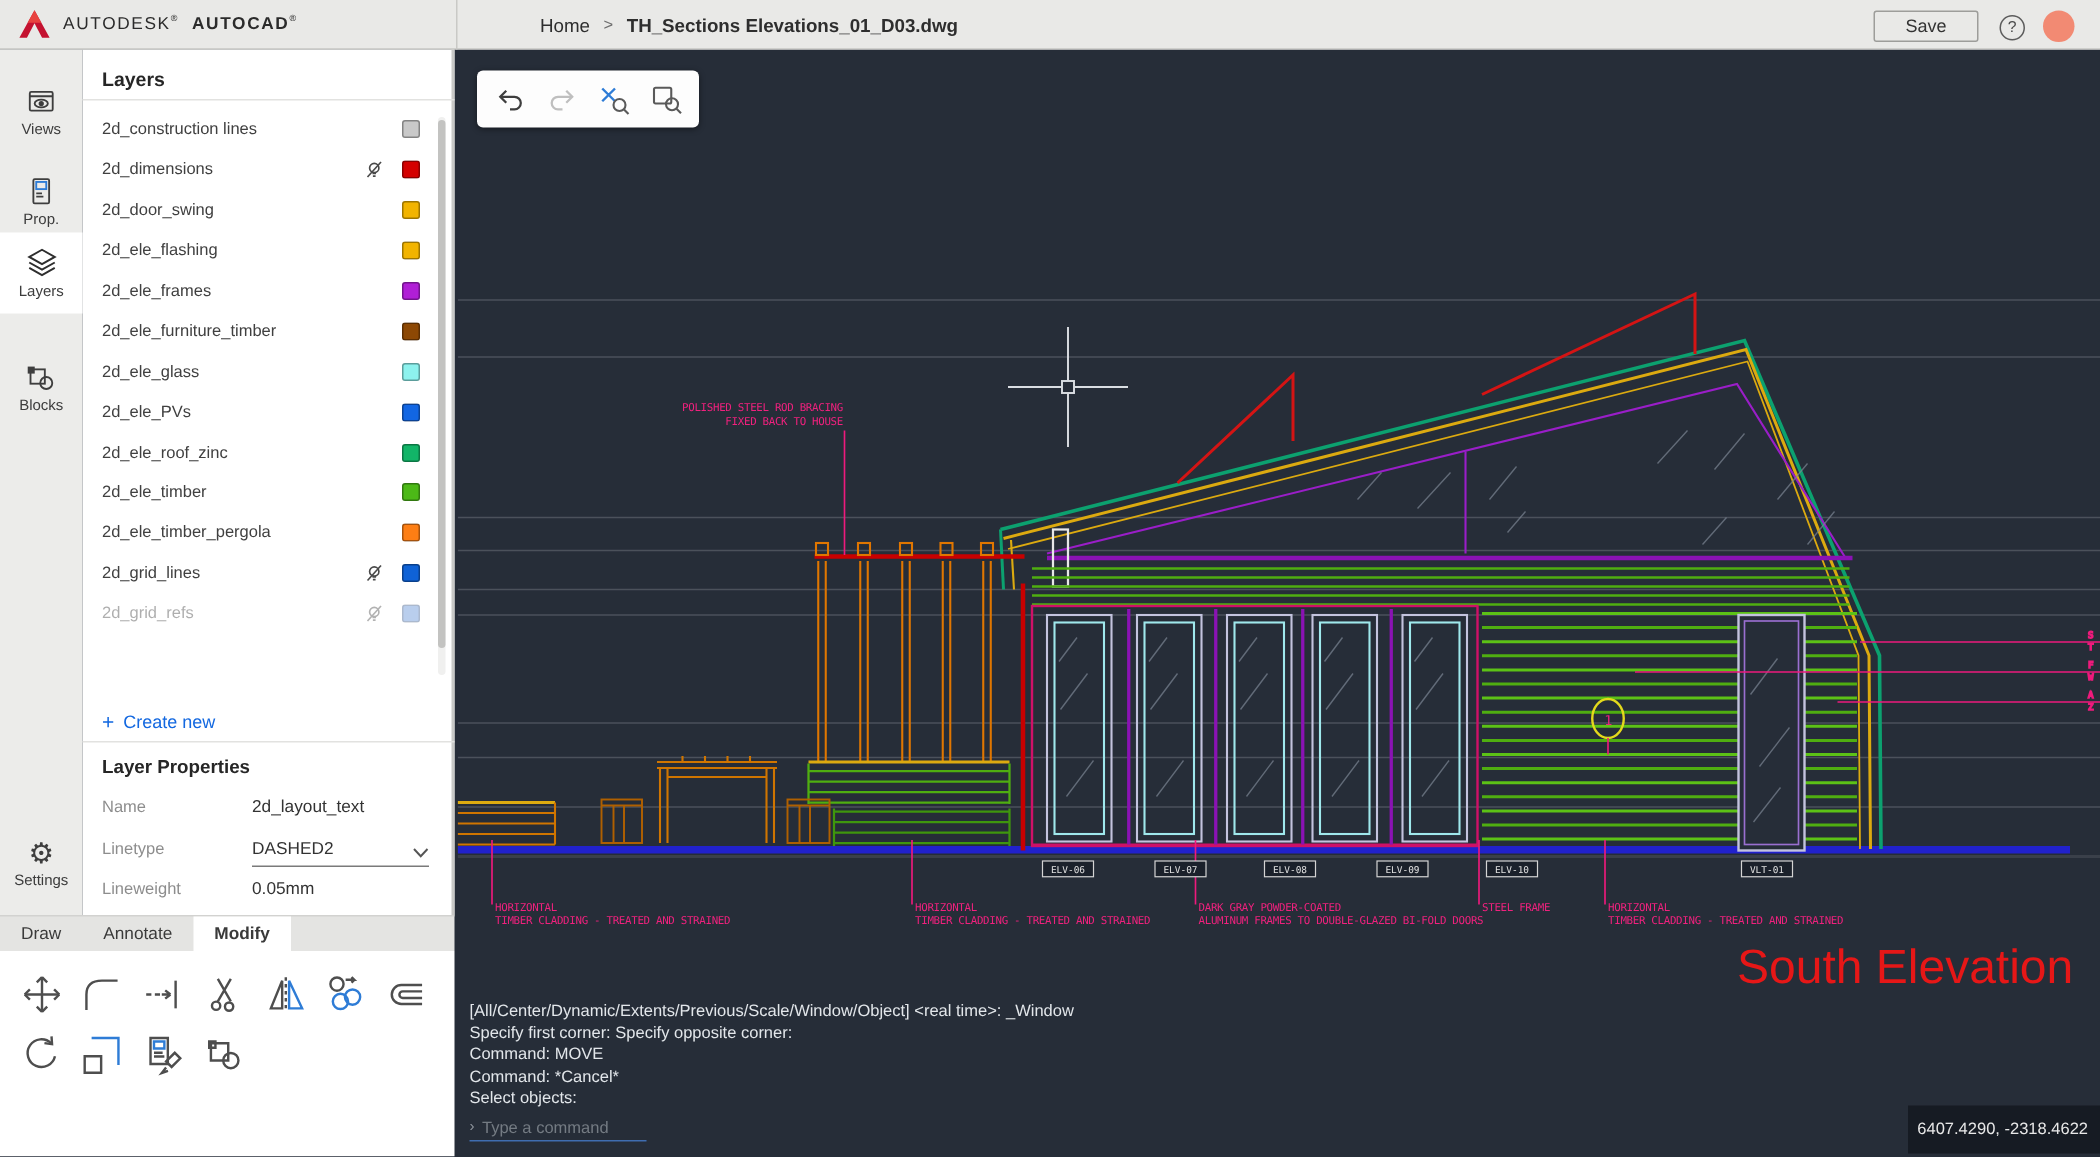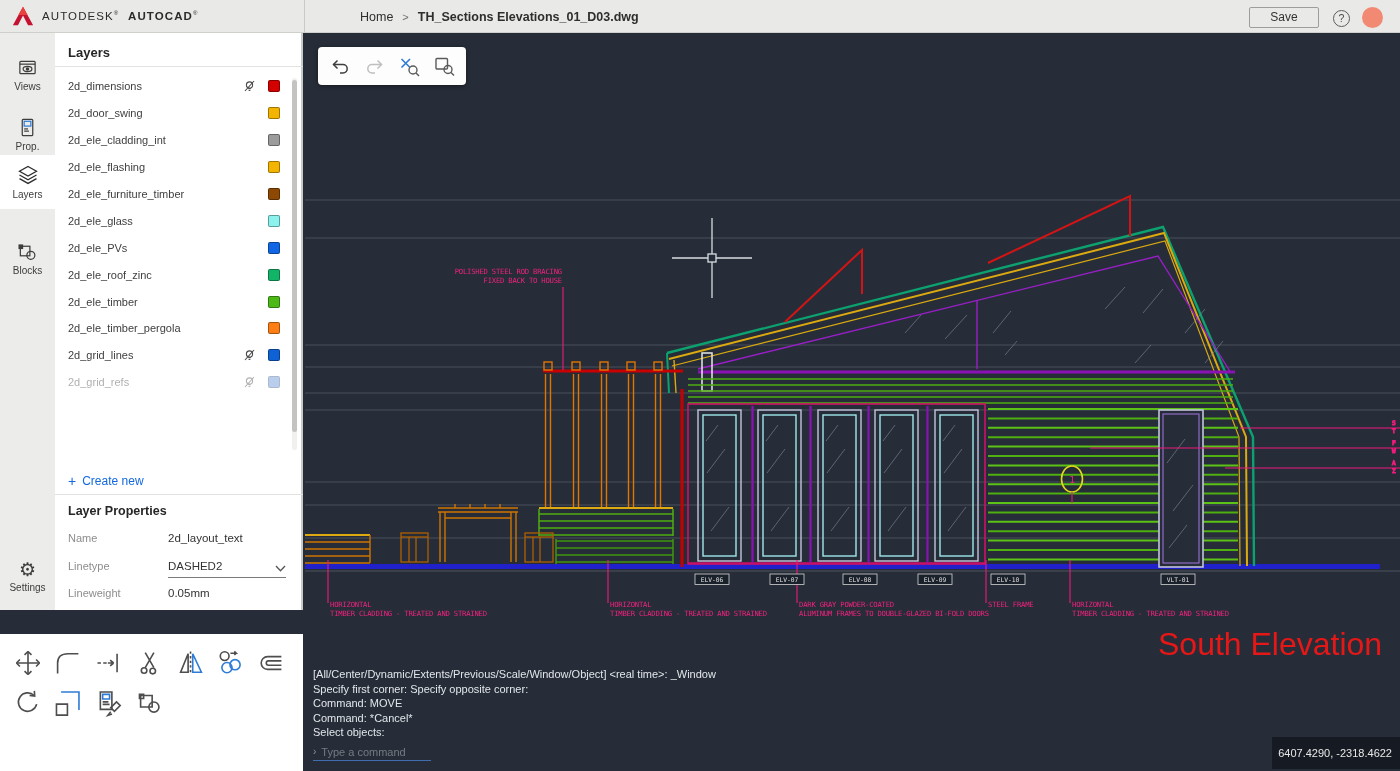--- a/index.html
+++ b/index.html
@@ -160,40 +160,44 @@
       <span style="font-size:19px; line-height:19px;">⚙</span>
       <span class="rail-label">Settings</span>
     </div>
   </div>
 
   <div class="panel">
     <div class="panel-title">Layers</div>
     <div class="panel-hr1"></div>
     <div class="layer-list" id="layer-list">
         <div class="layer-row">
+          <span class="layer-name">2d_construction lines</span>
+          <span class="layer-swatch" style="background: rgb(201, 201, 201);"></span>
+        </div>
+        <div class="layer-row">
           <span class="layer-name">2d_dimensions</span>
           <svg width="13" height="13" viewBox="0 0 13 13" class="layer-bulb">
             <circle cx="6.5" cy="5" r="3.1" fill="none" stroke="#4a4a4a" stroke-width="1.1"></circle>
             <line x1="5.3" y1="8.6" x2="7.7" y2="8.6" stroke="#4a4a4a" stroke-width="1.1"></line>
             <line x1="5.6" y1="10.4" x2="7.4" y2="10.4" stroke="#4a4a4a" stroke-width="1.1"></line>
             <line x1="2" y1="11" x2="11" y2="1" stroke="#4a4a4a" stroke-width="1.1"></line>
           </svg>
           <span class="layer-swatch" style="background: rgb(212, 0, 0);"></span>
         </div>
         <div class="layer-row">
           <span class="layer-name">2d_door_swing</span>
           <span class="layer-swatch" style="background: rgb(242, 180, 0);"></span>
         </div>
         <div class="layer-row">
-          <span class="layer-name">2d_ele_cladding_int</span>
-          <span class="layer-swatch" style="background: rgb(155, 155, 155);"></span>
-        </div>
-        <div class="layer-row">
           <span class="layer-name">2d_ele_flashing</span>
           <span class="layer-swatch" style="background: rgb(242, 180, 0);"></span>
+        </div>
+        <div class="layer-row">
+          <span class="layer-name">2d_ele_frames</span>
+          <span class="layer-swatch" style="background: rgb(176, 31, 214);"></span>
         </div>
         <div class="layer-row">
           <span class="layer-name">2d_ele_furniture_timber</span>
           <span class="layer-swatch" style="background: rgb(141, 72, 4);"></span>
         </div>
         <div class="layer-row">
           <span class="layer-name">2d_ele_glass</span>
           <span class="layer-swatch" style="background: rgb(141, 242, 238);"></span>
         </div>
         <div class="layer-row">
@@ -254,20 +258,25 @@
         <polyline points="1,1 5.5,5.8 10,1" fill="none" stroke="#555" stroke-width="1.3"></polyline>
       </svg>
       <div class="prop-underline"></div>
     </div>
     <div class="prop-row" style="top:554px;">
       <span class="prop-label">Lineweight</span>
       <span class="prop-value">0.05mm</span>
     </div>
   </div>
 
+  <div class="tabs-row">
+    <div class="tab">Draw</div>
+    <div class="tab">Annotate</div>
+    <div class="tab active">Modify</div>
+  </div>
   <div class="tools-area" id="tools-area">
       <div class="tool-btn" style="left: 13px; top: 14px;"><svg viewBox="0 0 26 26">
           <path d="M13 3v20M3 13h20" fill="none" stroke="#4e4e4e" stroke-width="1.4"></path>
           <path d="M13 3l-3 3M13 3l3 3M13 23l-3-3M13 23l3-3M3 13l3-3M3 13l3 3M23 13l-3-3M23 13l-3 3" fill="none" stroke="#4e4e4e" stroke-width="1.4"></path>
         </svg></div>
       <div class="tool-btn" style="left: 53px; top: 14px;"><svg viewBox="0 0 26 26">
           <path d="M4 22V13Q4 5 13 5h9" fill="none" stroke="#4e4e4e" stroke-width="1.4"></path>
         </svg></div>
       <div class="tool-btn" style="left: 94px; top: 14px;"><svg viewBox="0 0 26 26">
           <path d="M3 13h9" fill="none" stroke="#4e4e4e" stroke-width="1.4" stroke-dasharray="3 2"></path>

